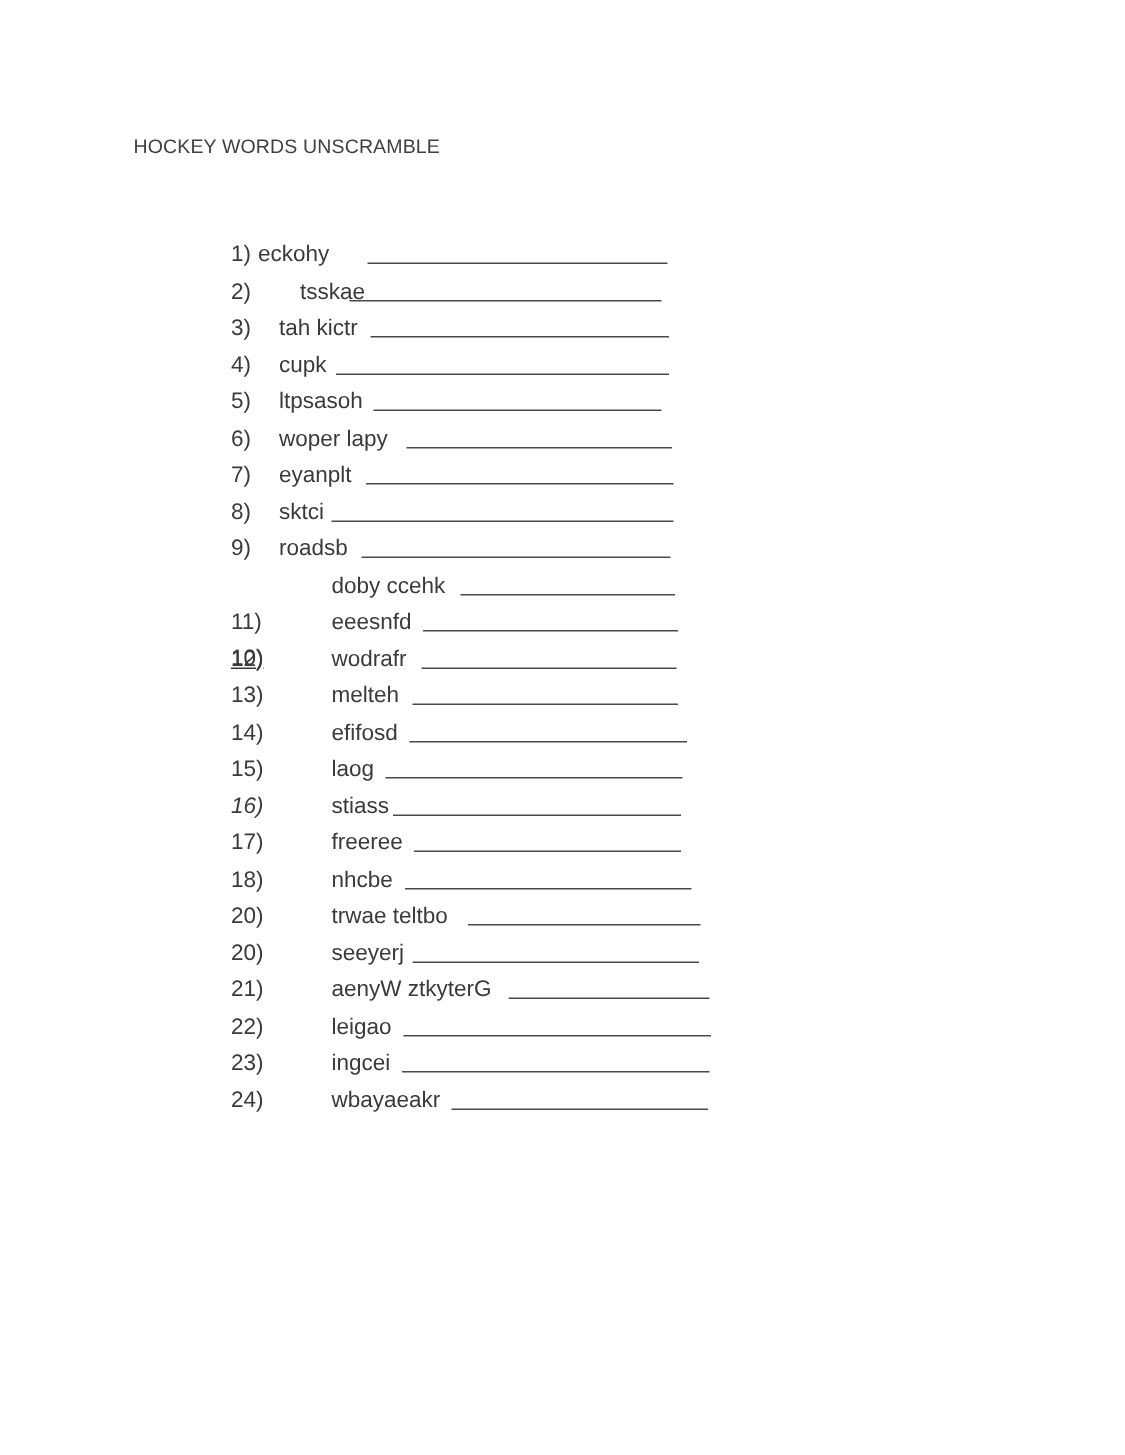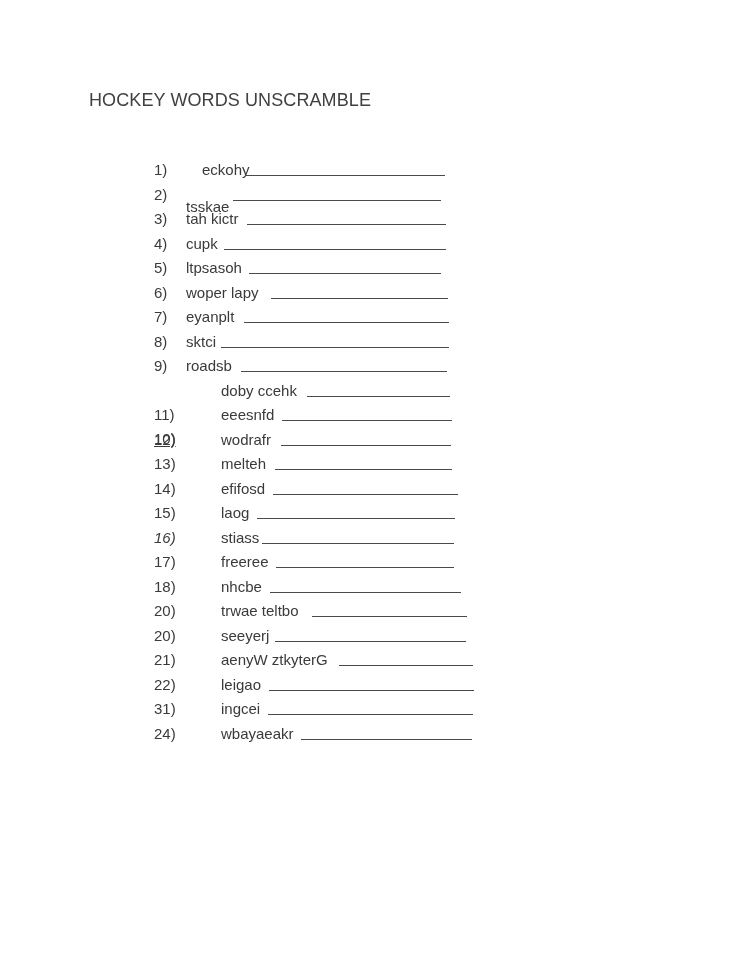--- a/index.html
+++ b/index.html
@@ -12,21 +12,21 @@
       height: 970px;
       position: relative;
       overflow: hidden;
       font-family: "Liberation Sans", "DejaVu Sans", sans-serif;
       color: #3a3a3a;
     }
     .page-title {
       position: absolute;
       left: 89px;
       top: 90px;
-      font-size: 18px;
+      font-size: 13px;
       letter-spacing: 0.1px;
       color: #404040;
       white-space: nowrap;
     }
     .word-list {
       position: absolute;
       left: 0;
       top: 158px;
       width: 750px;
       margin: 0;
@@ -61,26 +61,26 @@
   </style>
 </head>
 <body>
 
 <div class="page-title">HOCKEY WORDS UNSCRAMBLE</div>
 
 <ol class="word-list">
 
   <li class="word-row" style="top:0px;">
     <span class="num" style="left:154px;">1)</span>
-    <span class="word" style="left:202px;">eckohy</span>
+    <span class="word" style="left:172px;">eckohy</span>
     <span class="blank" style="left:245px;width:200px;"></span>
   </li>
   <li class="word-row" style="top:24.5px;">
     <span class="num" style="left:154px;">2)</span>
-    <span class="word" style="left:186px;margin-top:12px;">tsskae</span>
+    <span class="word" style="left:200px;">tsskae</span>
     <span class="blank" style="left:233px;width:208px;"></span>
   </li>
   <li class="word-row" style="top:49px;">
     <span class="num" style="left:154px;">3)</span>
     <span class="word" style="left:186px;">tah kictr</span>
     <span class="blank" style="left:247px;width:199px;"></span>
   </li>
   <li class="word-row" style="top:73.5px;">
     <span class="num" style="left:154px;">4)</span>
     <span class="word" style="left:186px;">cupk</span>
@@ -171,21 +171,21 @@
     <span class="num" style="left:154px;">21)</span>
     <span class="word" style="left:221px;">aenyW ztkyterG</span>
     <span class="blank" style="left:339px;width:134px;"></span>
   </li>
   <li class="word-row" style="top:514.5px;">
     <span class="num" style="left:154px;">22)</span>
     <span class="word" style="left:221px;">leigao</span>
     <span class="blank" style="left:269px;width:205px;"></span>
   </li>
   <li class="word-row" style="top:539px;">
-    <span class="num" style="left:154px;">31)</span>
+    <span class="num" style="left:154px;">23)</span>
     <span class="word" style="left:221px;">ingcei</span>
     <span class="blank" style="left:268px;width:205px;"></span>
   </li>
   <li class="word-row" style="top:563.5px;">
     <span class="num" style="left:154px;">24)</span>
     <span class="word" style="left:221px;">wbayaeakr</span>
     <span class="blank" style="left:301px;width:171px;"></span>
   </li>
 </ol>
 

